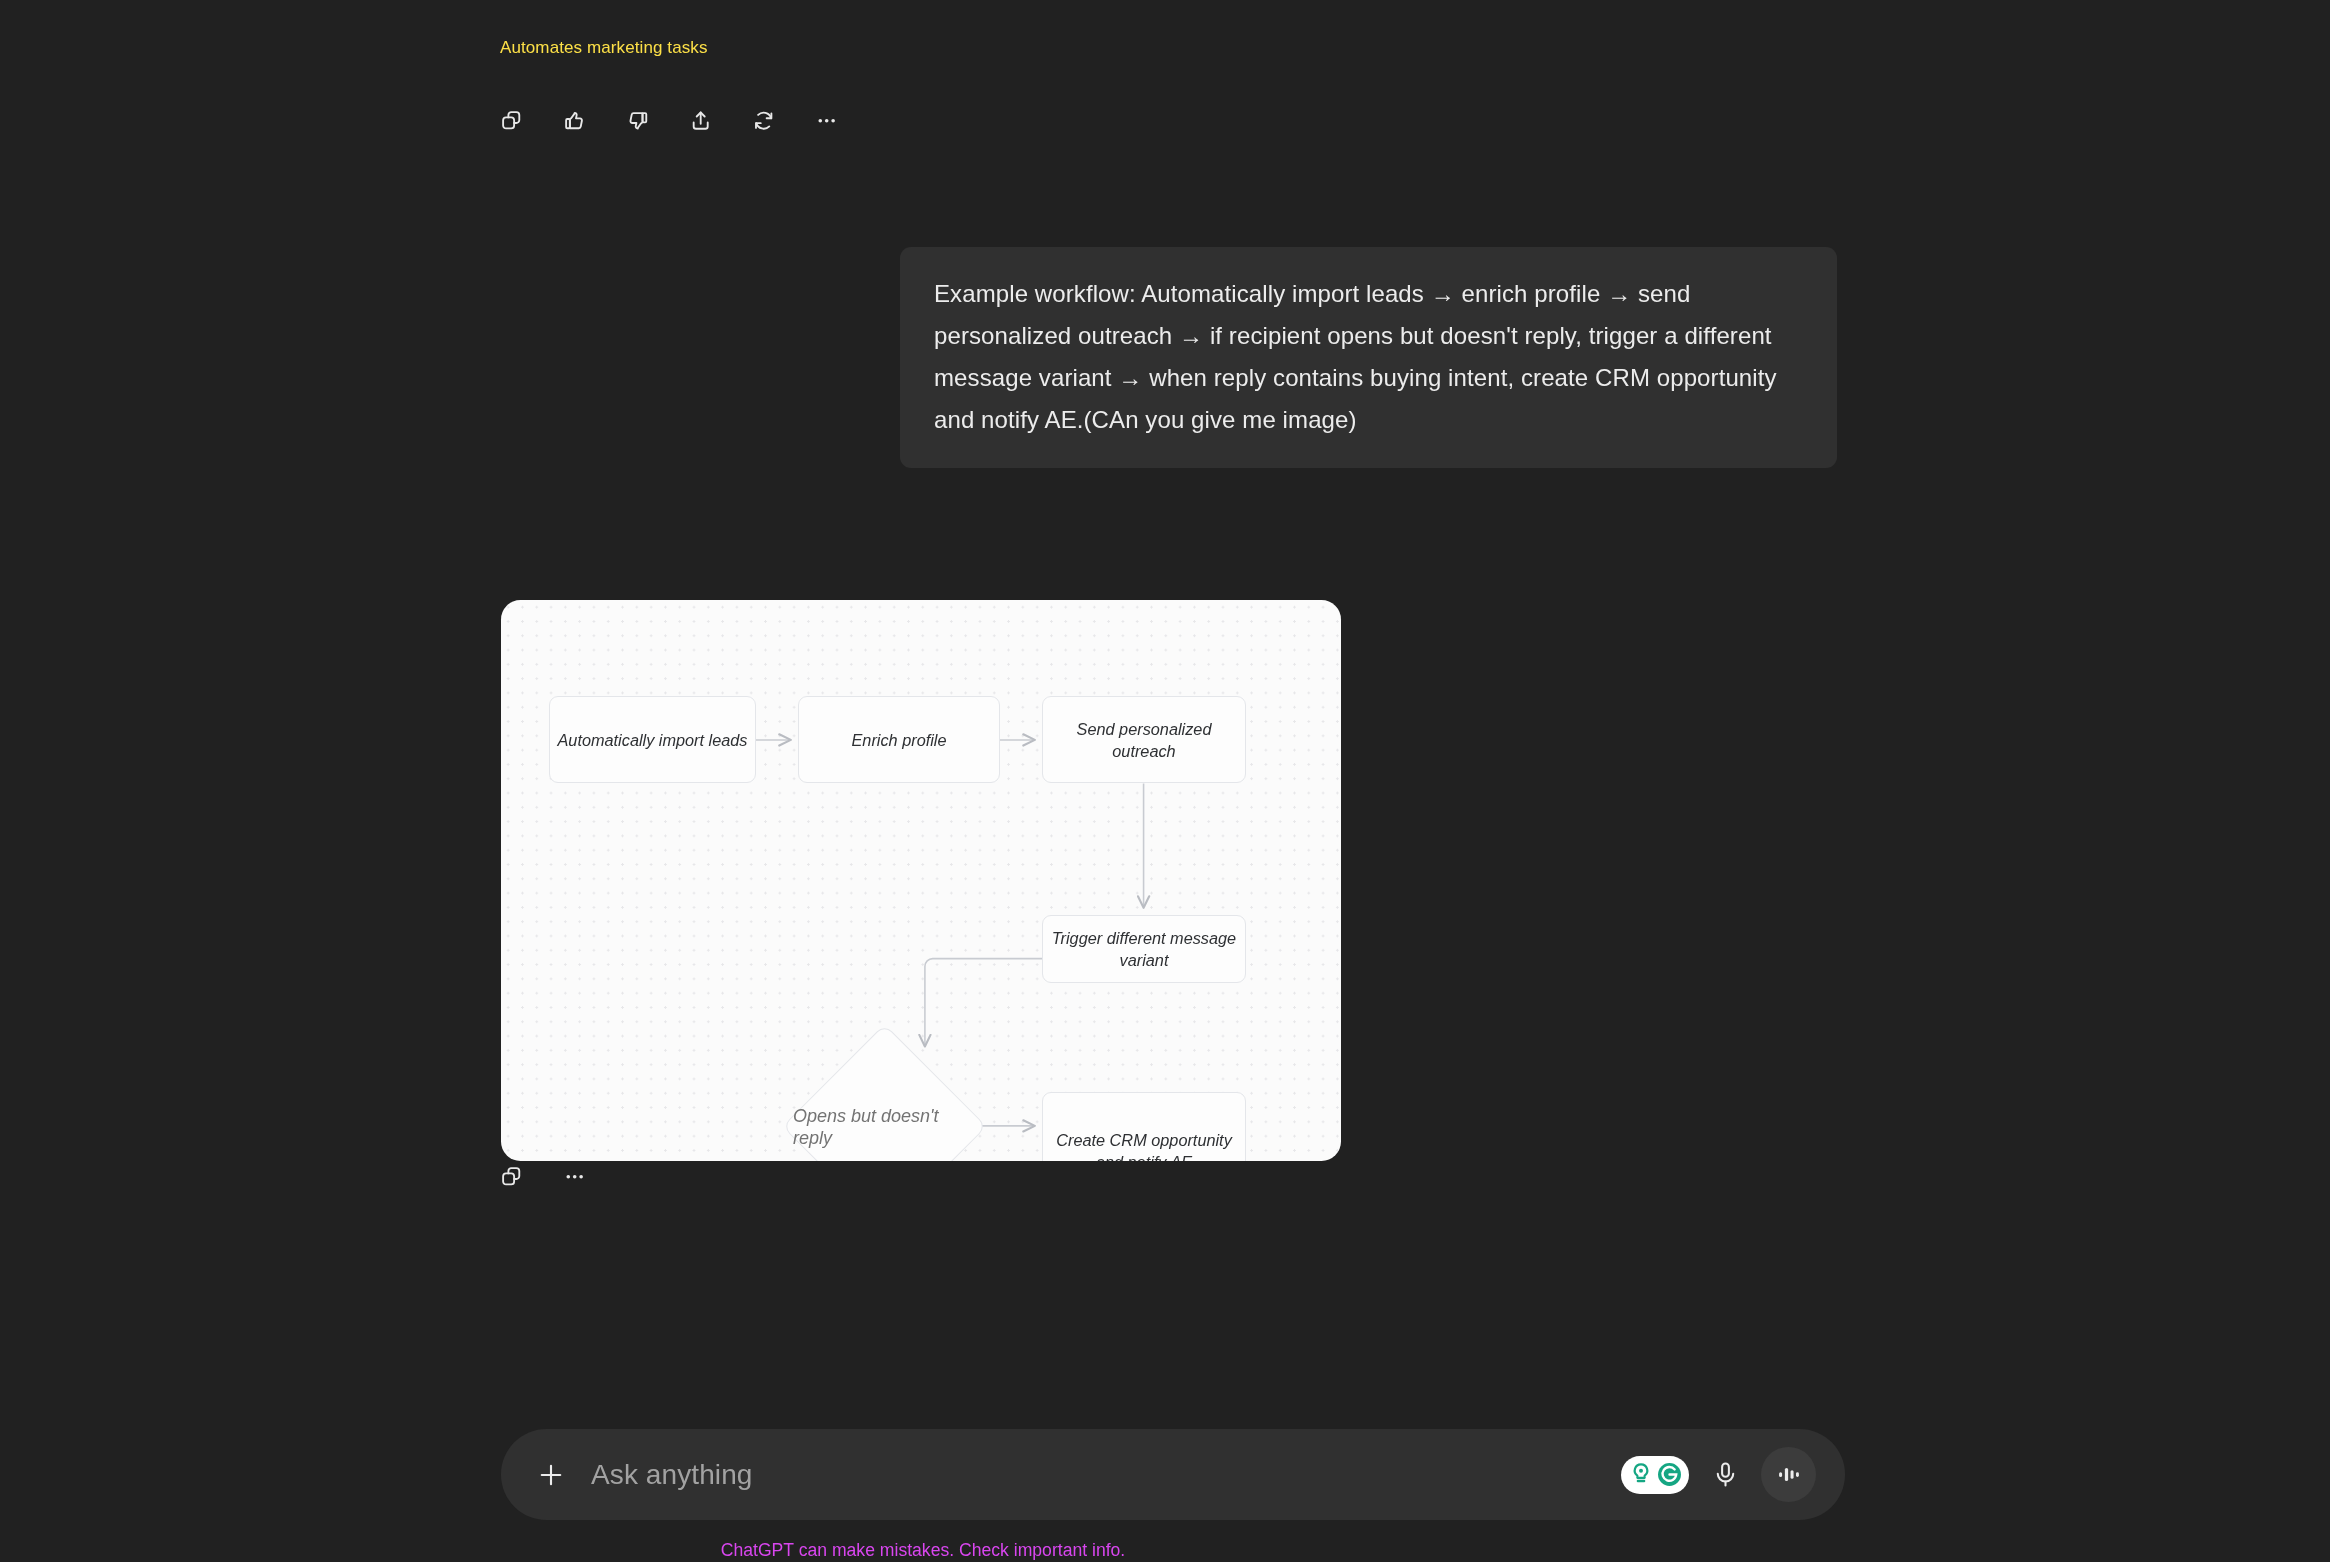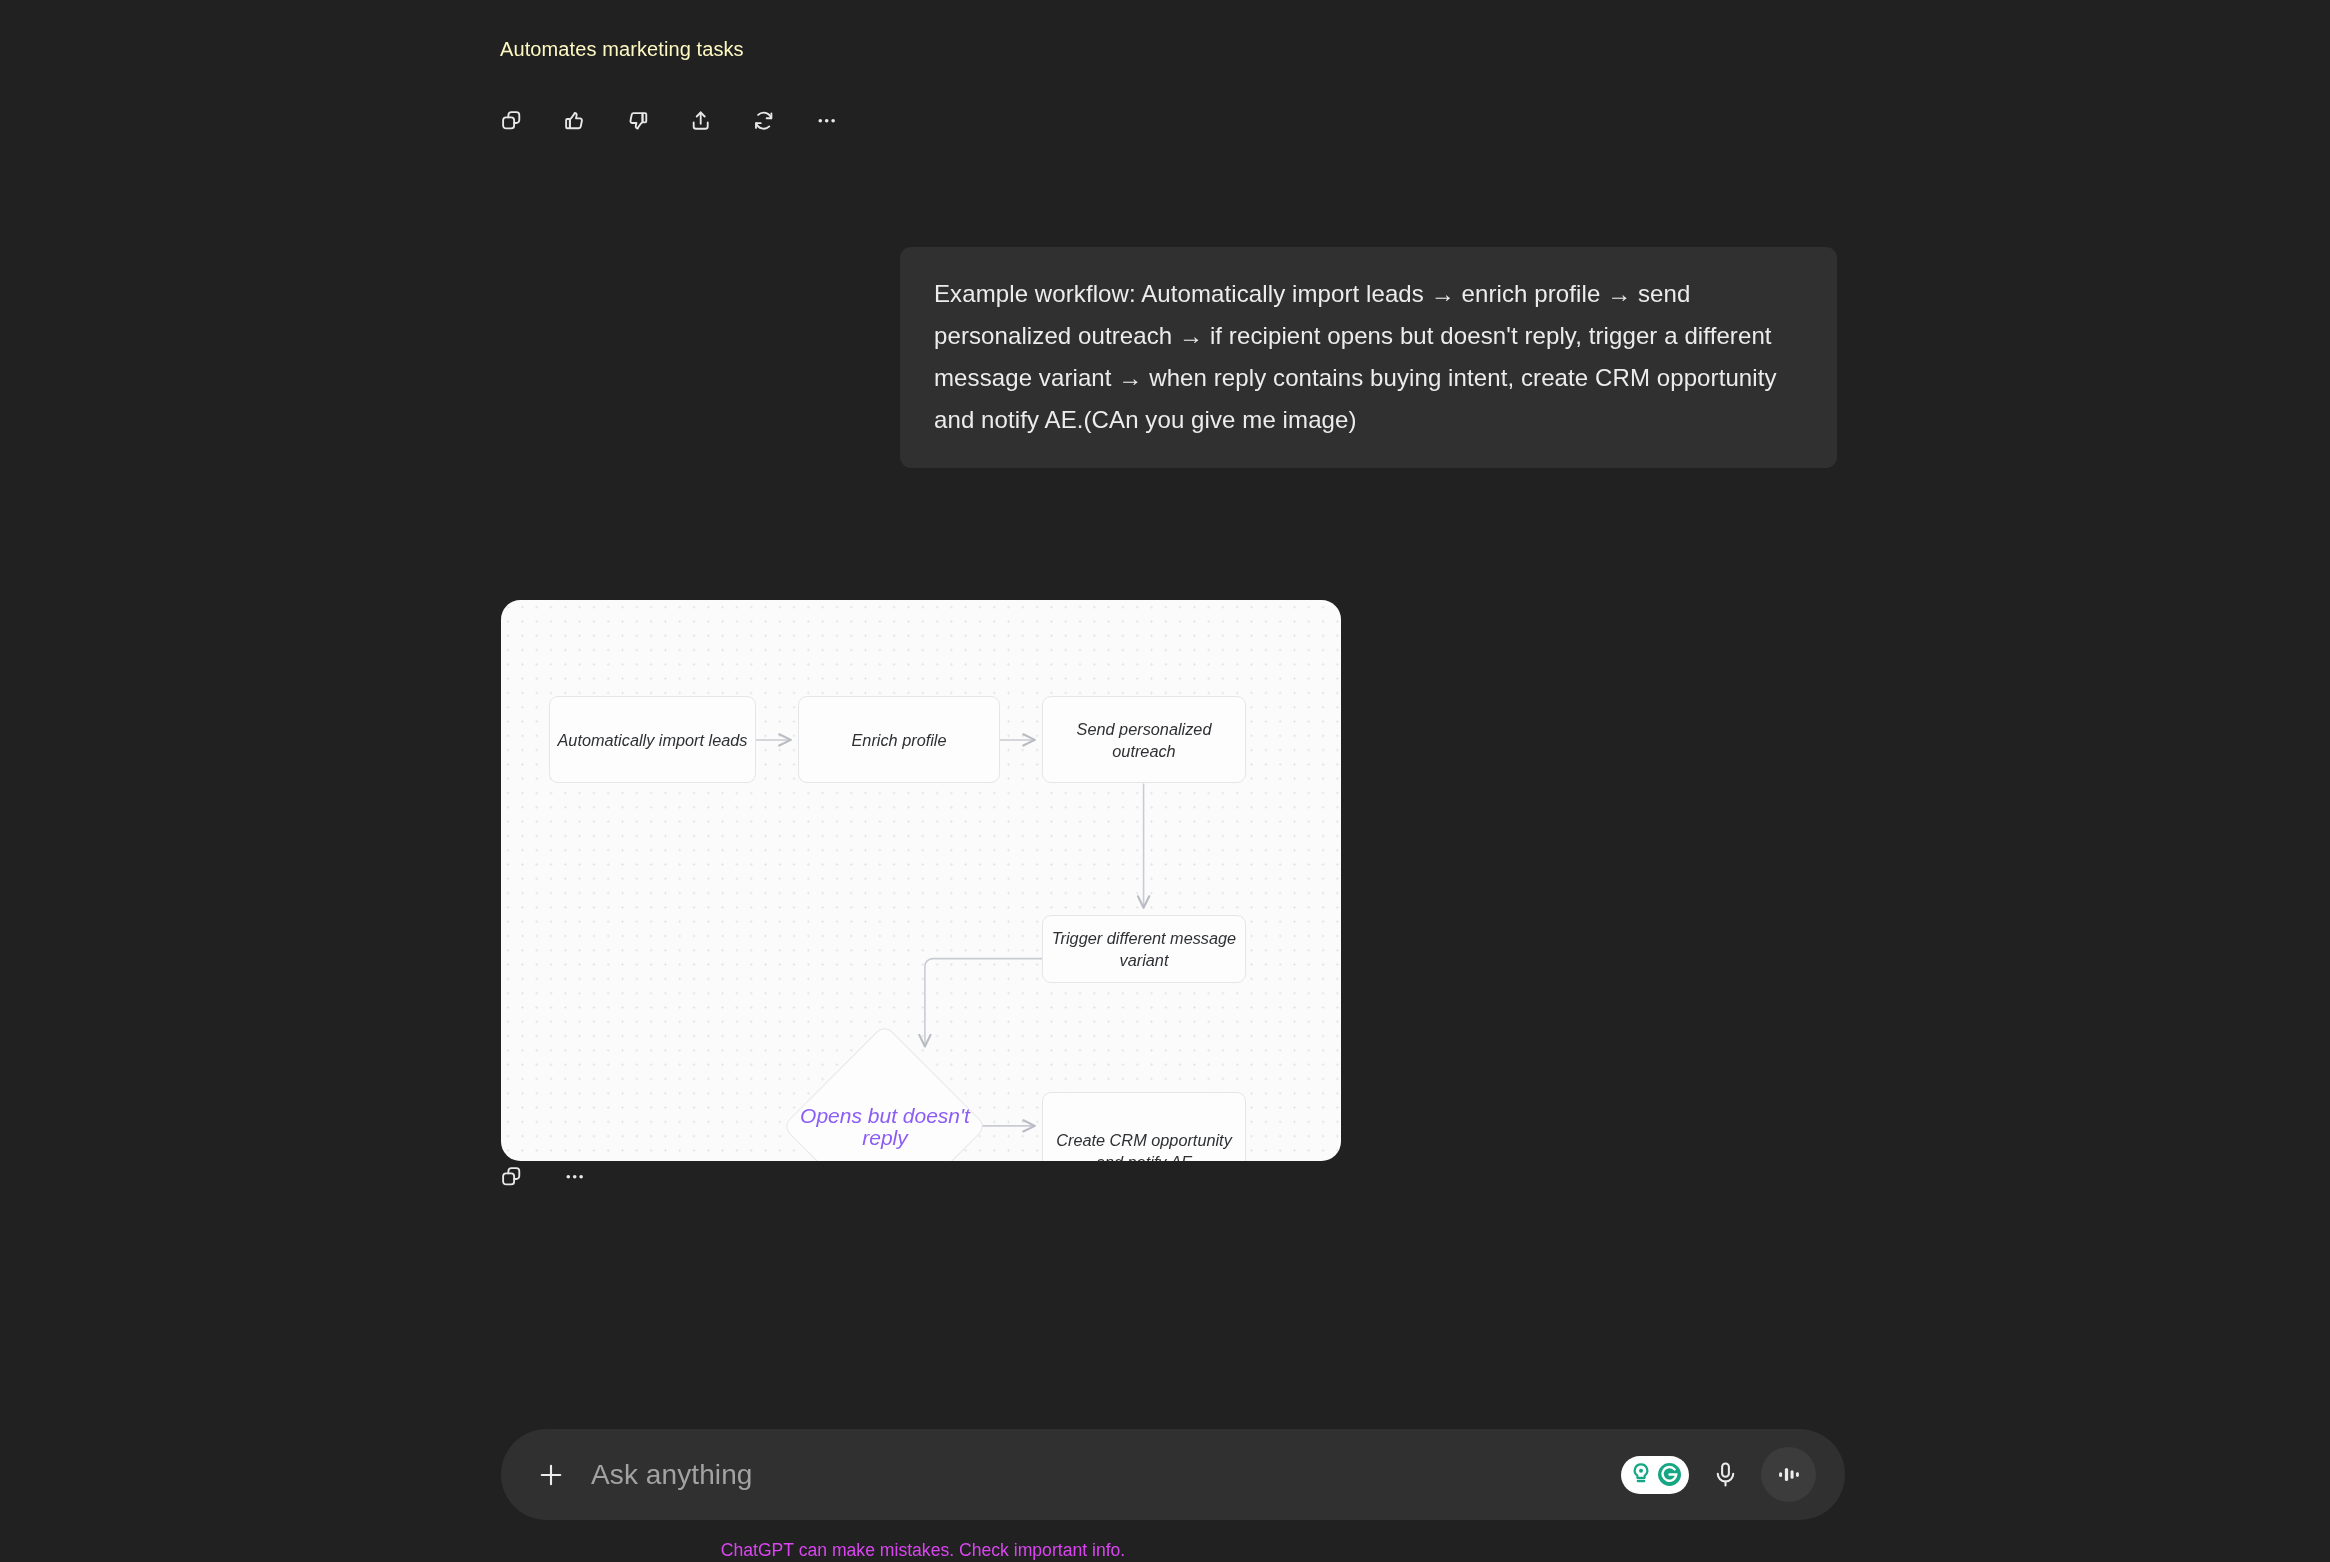--- a/index.html
+++ b/index.html
@@ -7,21 +7,21 @@
     width:2330px; height:1562px;
     background:#212121;
     font-family:"Liberation Sans", sans-serif;
     overflow:hidden;
   }
   .page { position:relative; width:2330px; height:1562px; }
 
   
   .answer-title {
     position:absolute; left:500px; top:38px;
-    font-size:20px; color:#fef9c3; letter-spacing:0.1px;
+    font-size:17px; color:#fde047; letter-spacing:0.1px;
     white-space:nowrap;
   }
   .action-row { position:absolute; display:flex; align-items:center; }
   .action-row.top { left:495px; top:104px; gap:29px; }
   .action-row.bottom { left:495px; top:1160px; gap:29px; }
   .act {
     width:34px; height:34px; display:flex; align-items:center; justify-content:center;
     border-radius:6.5px; cursor:pointer;
   }
   .act svg { display:block; }
@@ -76,22 +76,22 @@
     width:145px; height:145px;
     background:#fdfdfd;
     border:1.3px solid #e4e6ea;
     border-radius:10.4px;
     transform:rotate(45deg);
   }
   .diamond-label {
     position:absolute; left:292px; top:493px;
     width:184px; height:68px;
     display:flex; align-items:center; justify-content:center;
-    text-align:center; color:#8b5cf6;
-    font-size:21px; line-height:22px;
+    color:#737373;
+    font-size:18px; line-height:22px;
   }
   .flow-svg { position:absolute; inset:0; width:840px; height:561px; }
 
   
   .composer {
     position:absolute; left:501px; top:1429px;
     width:1344px; height:91px;
     background:#303030;
     border-radius:46px;
     display:flex; align-items:center;

